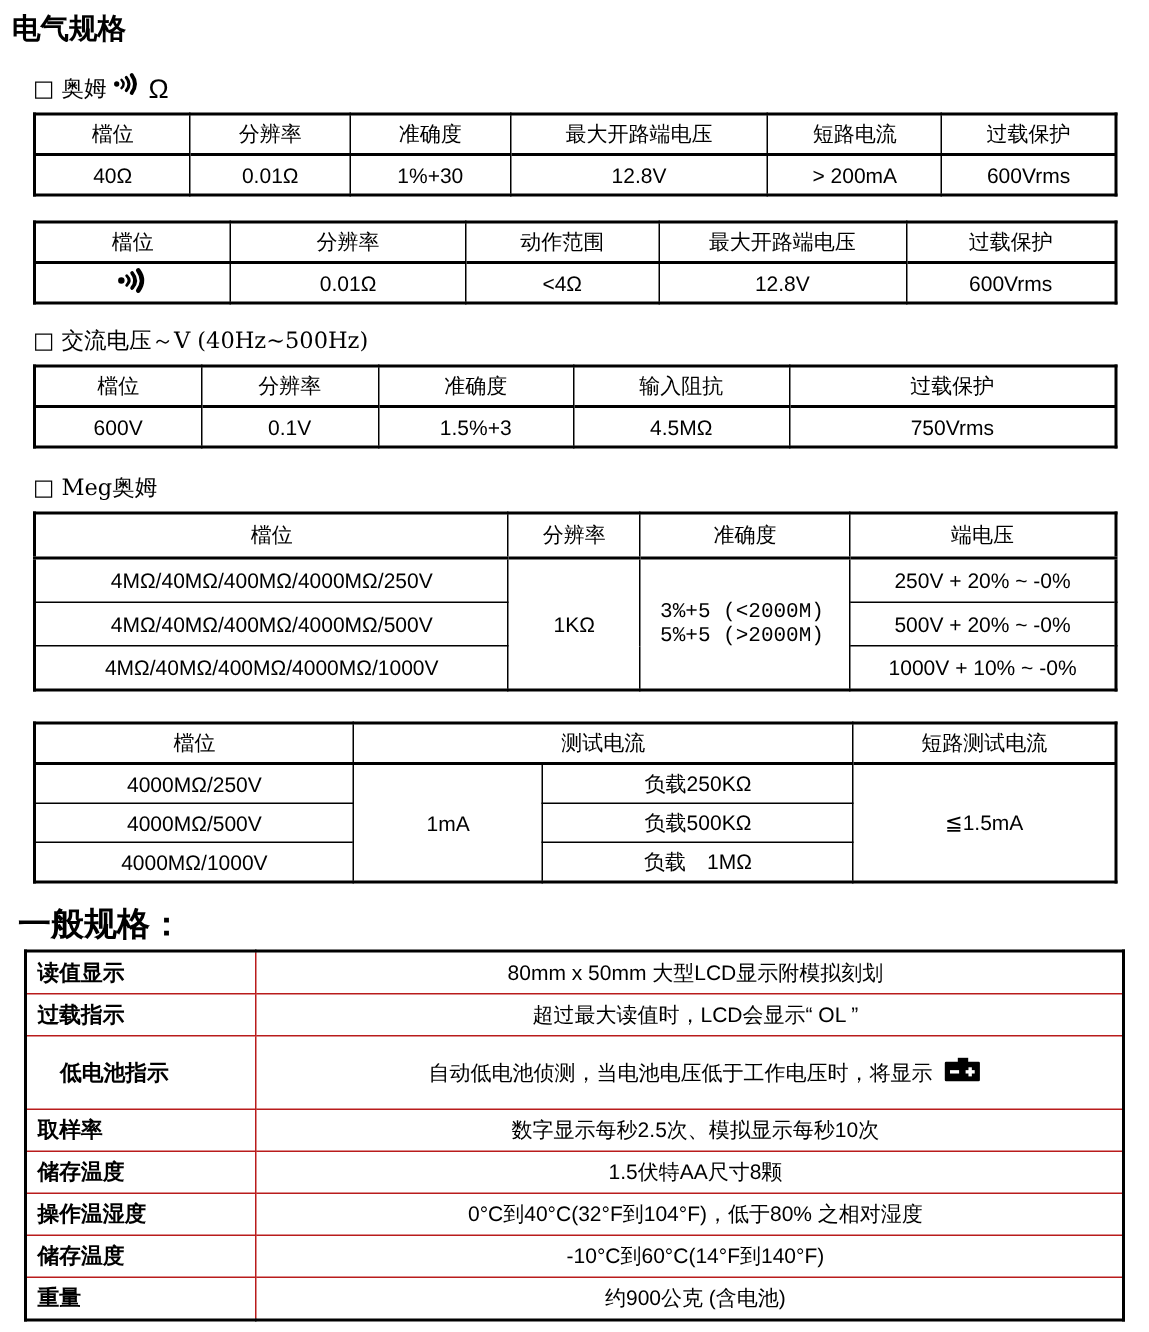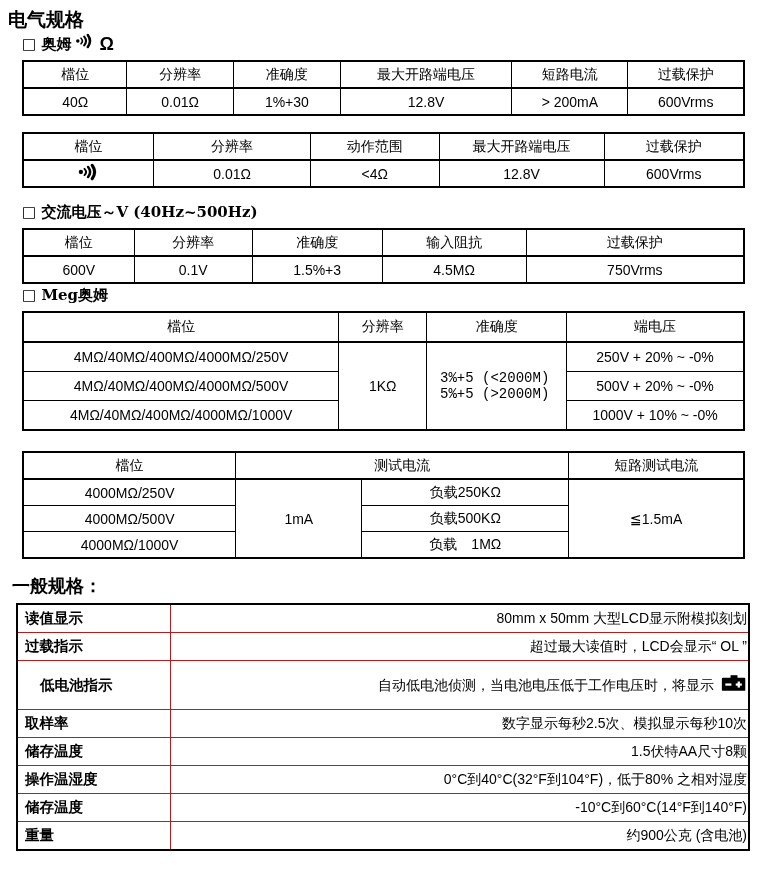--- a/index.html
+++ b/index.html
@@ -1,47 +1,47 @@
 <!DOCTYPE html>
 <html><head>
 <meta charset="utf-8">
 <style>
   html,body{margin:0;padding:0;background:#ffffff;}
   body{width:766px;height:888px;color:#000;
        font-family:"Liberation Sans","DejaVu Sans",sans-serif;}
   .page{box-sizing:border-box;width:766px;height:888px;padding-top:8px;overflow:hidden;}
 
-  .doc-title{font-family:Liberation Serif, serif;
+  .doc-title{font-family:Liberation Mono, monospace;
              font-weight:bold;font-size:19px;margin:0 0 0 8px;line-height:24px;}
 
   .sec-head{font-family:"DejaVu Serif","Liberation Serif",serif;
-            font-weight:bold;font-size:15px;margin:1px 0 6px 22px;line-height:20px;
+            font-weight:normal;font-size:15px;margin:16px 0 6px 22px;line-height:20px;
             display:flex;align-items:center;gap:4px;}
   .sec-head .omega{font-size:18px;font-family:"Liberation Sans","DejaVu Sans",sans-serif;}
   .gen-head{font-family:"DejaVu Serif","Liberation Serif",serif;
-            font-weight:bold;font-size:18px;margin:16px 0 6px 12px;line-height:22px;}
+            font-weight:bold;font-size:22px;margin:16px 0 6px 12px;line-height:22px;}
 
   table.spec{border-collapse:collapse;table-layout:fixed;
              border:2px solid #000;margin-left:22px;width:723px;
              font-size:14px;}
   table.spec th,table.spec td{border:1px solid #000;text-align:center;
              vertical-align:middle;padding:0 12px;height:25px;font-weight:normal;
              overflow:hidden;}
   table.spec thead th{border-bottom:2px solid #000;}
   table.spec.t4 th,table.spec.t4 td{height:28px;}
   .cell-left{text-align:right;padding-left:8px !important;font-family:Liberation Mono, monospace;}
   .mt16{margin-top:16px;}
   .mt20{margin-top:20px;}
 
   table.general{border-collapse:collapse;table-layout:fixed;
                 border:2px solid #000;margin-left:16px;width:734px;font-size:14px;}
   table.general th,table.general td{border:1px solid #b91c1c;height:25px;
                 vertical-align:middle;overflow:hidden;}
   table.general th{text-align:left;padding-left:7px;font-size:14.5px;}
-  table.general td{text-align:right;padding-left:9px;}
+  table.general td{text-align:center;padding-left:9px;}
   tr.tall th,tr.tall td{height:44px;padding-left:22px;}
   td.battery-cell{vertical-align:bottom;padding-bottom:3px;}
   td.battery-cell .btxt{vertical-align:bottom;}
 
   .sound-icon{display:inline-block;vertical-align:middle;}
   .battery-icon{display:inline-block;vertical-align:-4px;margin-left:3px;}
 </style>
 </head>
 <body>
 

